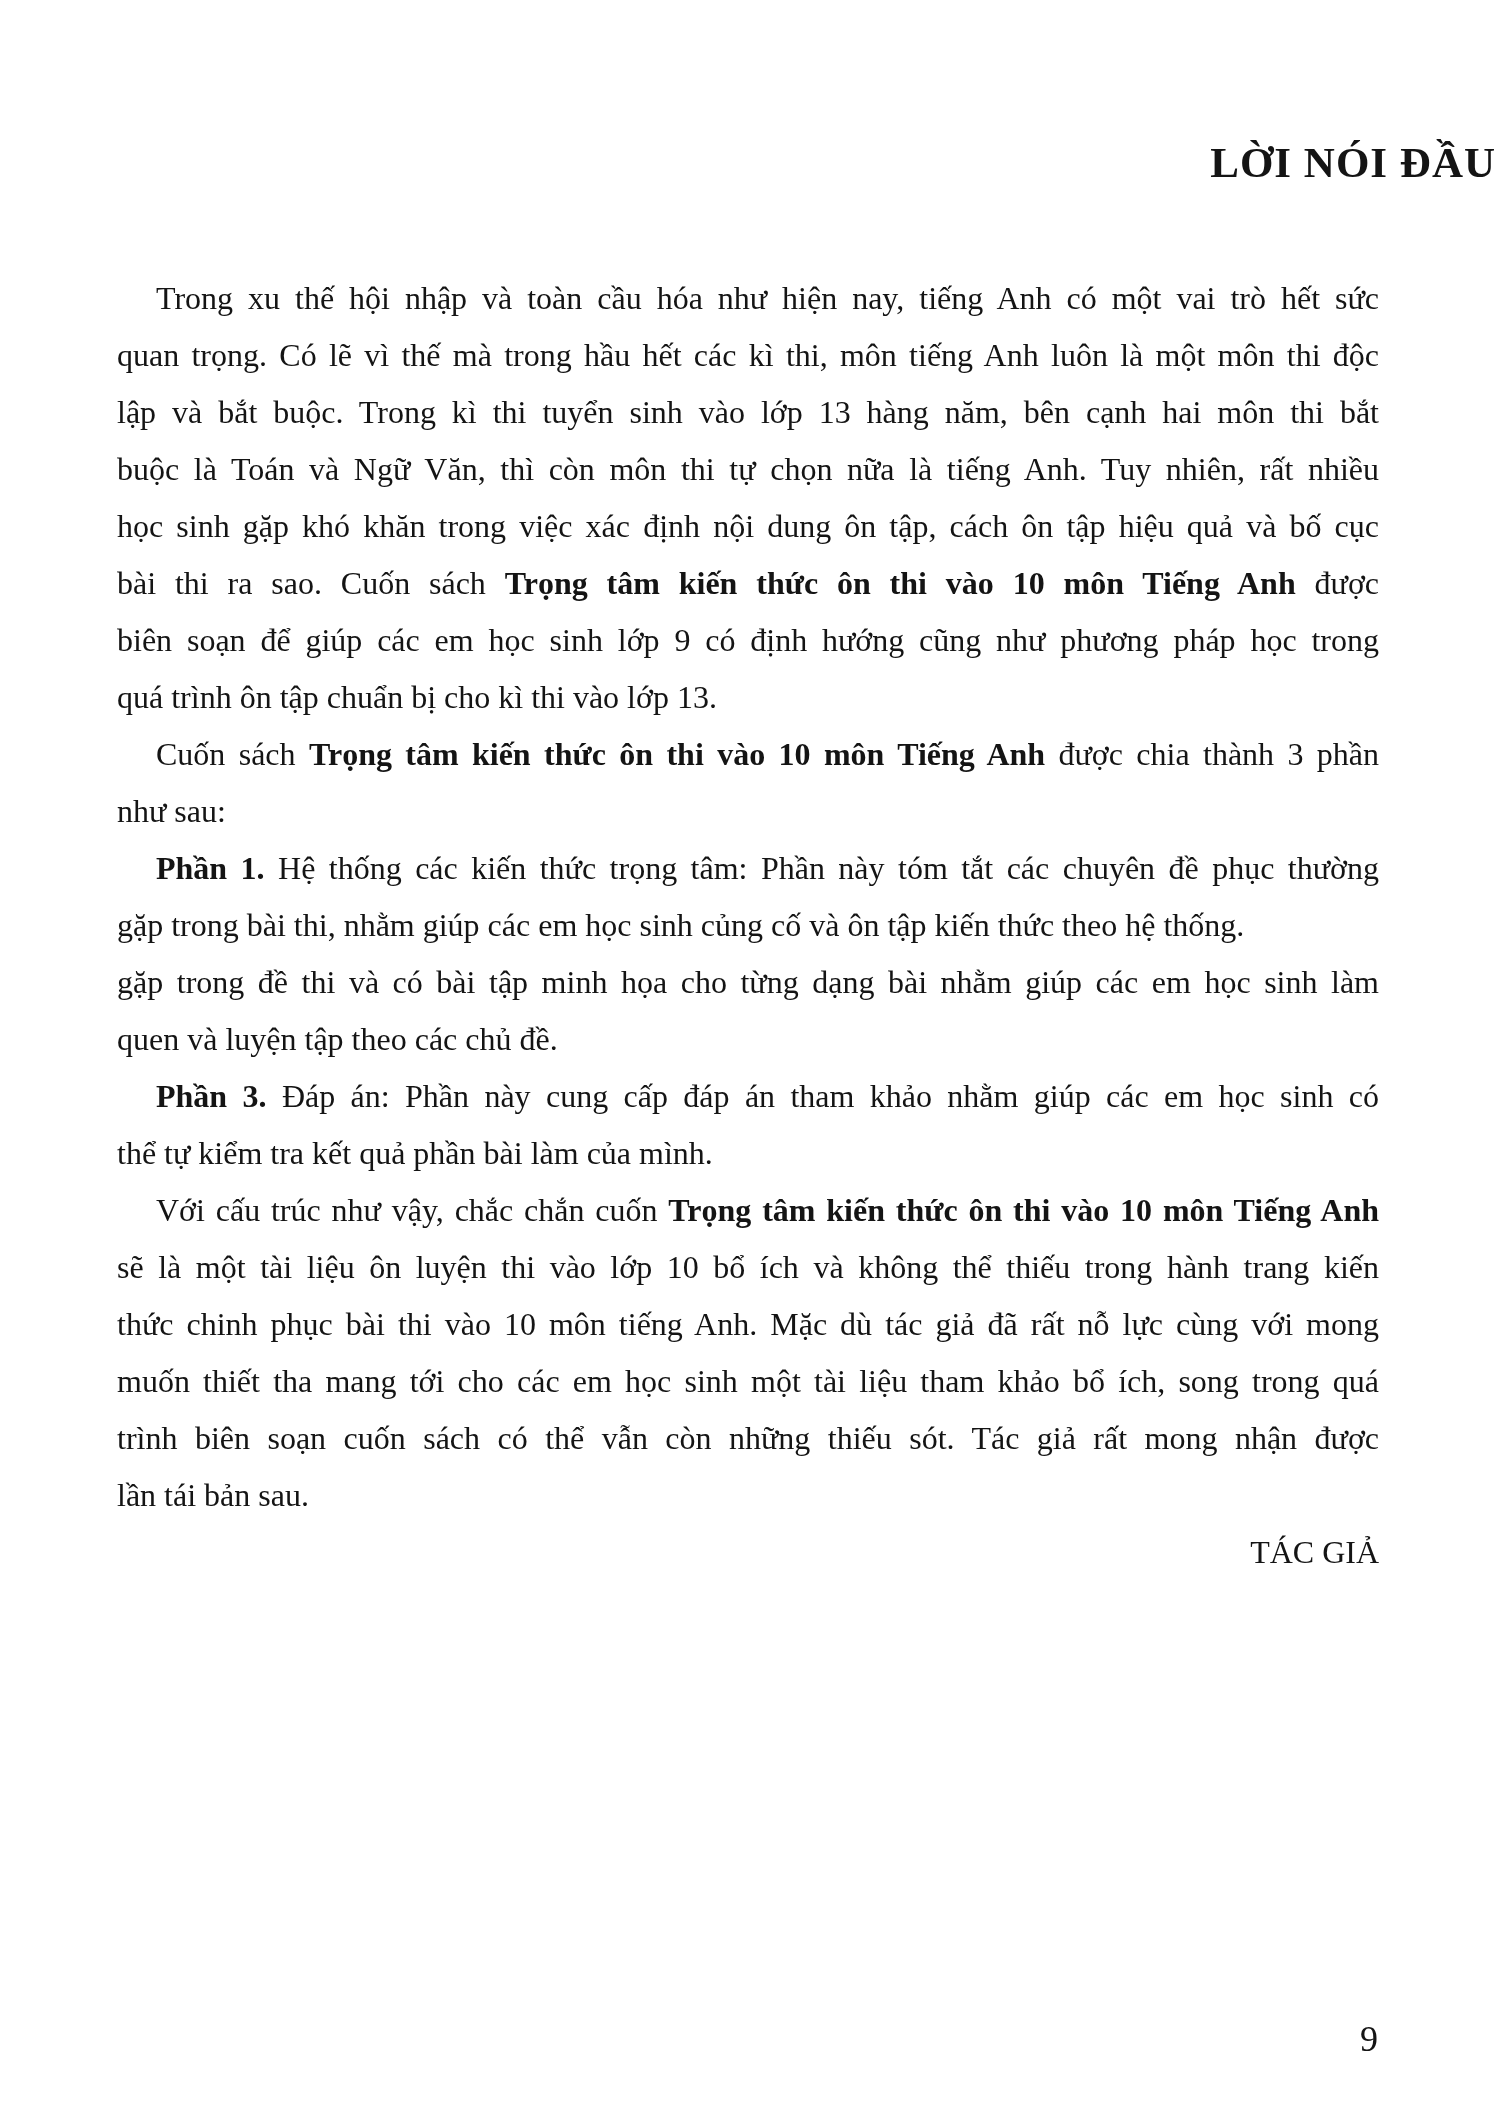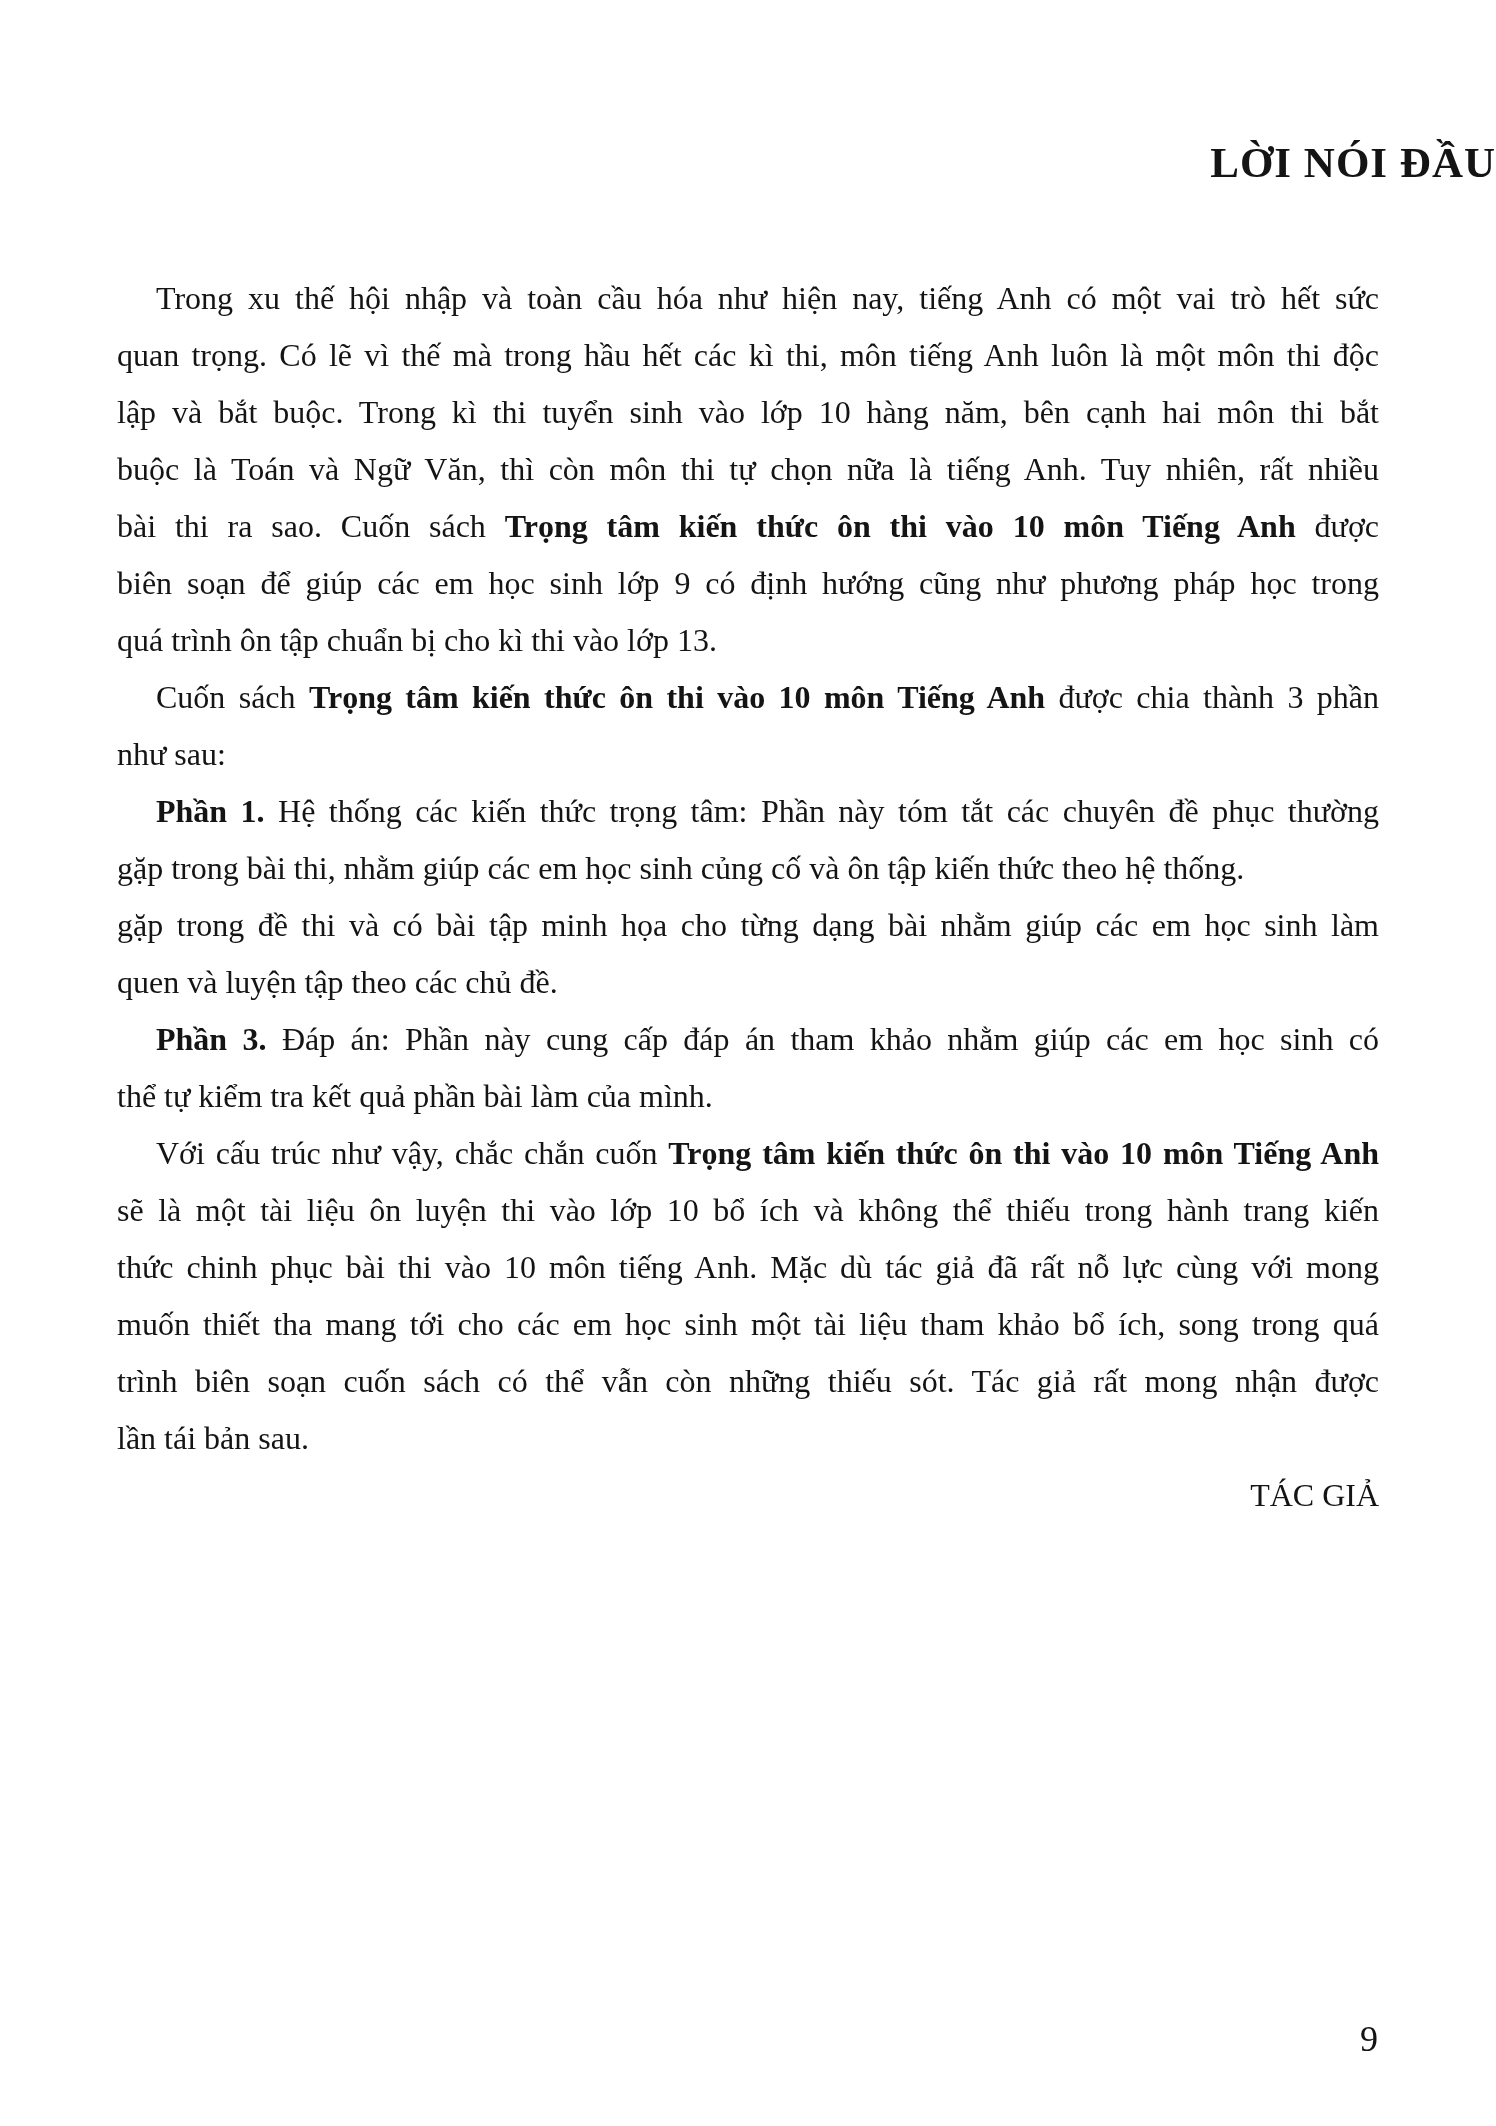--- a/index.html
+++ b/index.html
@@ -61,22 +61,23 @@
 <body>
 
 <div class="page">
   <div class="title">LỜI NÓI ĐẦU</div>
 
   <div class="content">
     <div id="paragraphs">
         <div class="paragraph">
           <div class="line indent" style=""><span>Trong xu thế hội nhập và toàn cầu hóa như hiện nay, tiếng Anh có một vai trò hết sức</span></div>
           <div class="line" style=""><span>quan trọng. Có lẽ vì thế mà trong hầu hết các kì thi, môn tiếng Anh luôn là một môn thi độc</span></div>
-          <div class="line" style=""><span>lập và bắt buộc. Trong kì thi tuyển sinh vào lớp 10 hàng năm, bên cạnh hai môn thi bắt</span></div>
+          <div class="line" style=""><span>lập và bắt buộc. Trong kì thi tuyển sinh vào lớp 13 hàng năm, bên cạnh hai môn thi bắt</span></div>
           <div class="line" style=""><span>buộc là Toán và Ngữ Văn, thì còn môn thi tự chọn nữa là tiếng Anh. Tuy nhiên, rất nhiều</span></div>
+          <div class="line" style=""><span>học sinh gặp khó khăn trong việc xác định nội dung ôn tập, cách ôn tập hiệu quả và bố cục</span></div>
           <div class="line" style=""><span>bài thi ra sao. Cuốn sách </span><b>Trọng tâm kiến thức ôn thi vào 10 môn Tiếng Anh</b><span> được</span></div>
           <div class="line" style=""><span>biên soạn để giúp các em học sinh lớp 9 có định hướng cũng như phương pháp học trong</span></div>
           <div class="line last" style=""><span>quá trình ôn tập chuẩn bị cho kì thi vào lớp 13.</span></div>
         </div>
         <div class="paragraph">
           <div class="line indent" style=""><span>Cuốn sách </span><b>Trọng tâm kiến thức ôn thi vào 10 môn Tiếng Anh</b><span> được chia thành 3 phần</span></div>
           <div class="line last" style=""><span>như sau:</span></div>
         </div>
         <div class="paragraph">
           <div class="line indent" style=""><b>Phần 1.</b><span> Hệ thống các kiến thức trọng tâm: Phần này tóm tắt các chuyên đề phục thường</span></div>

